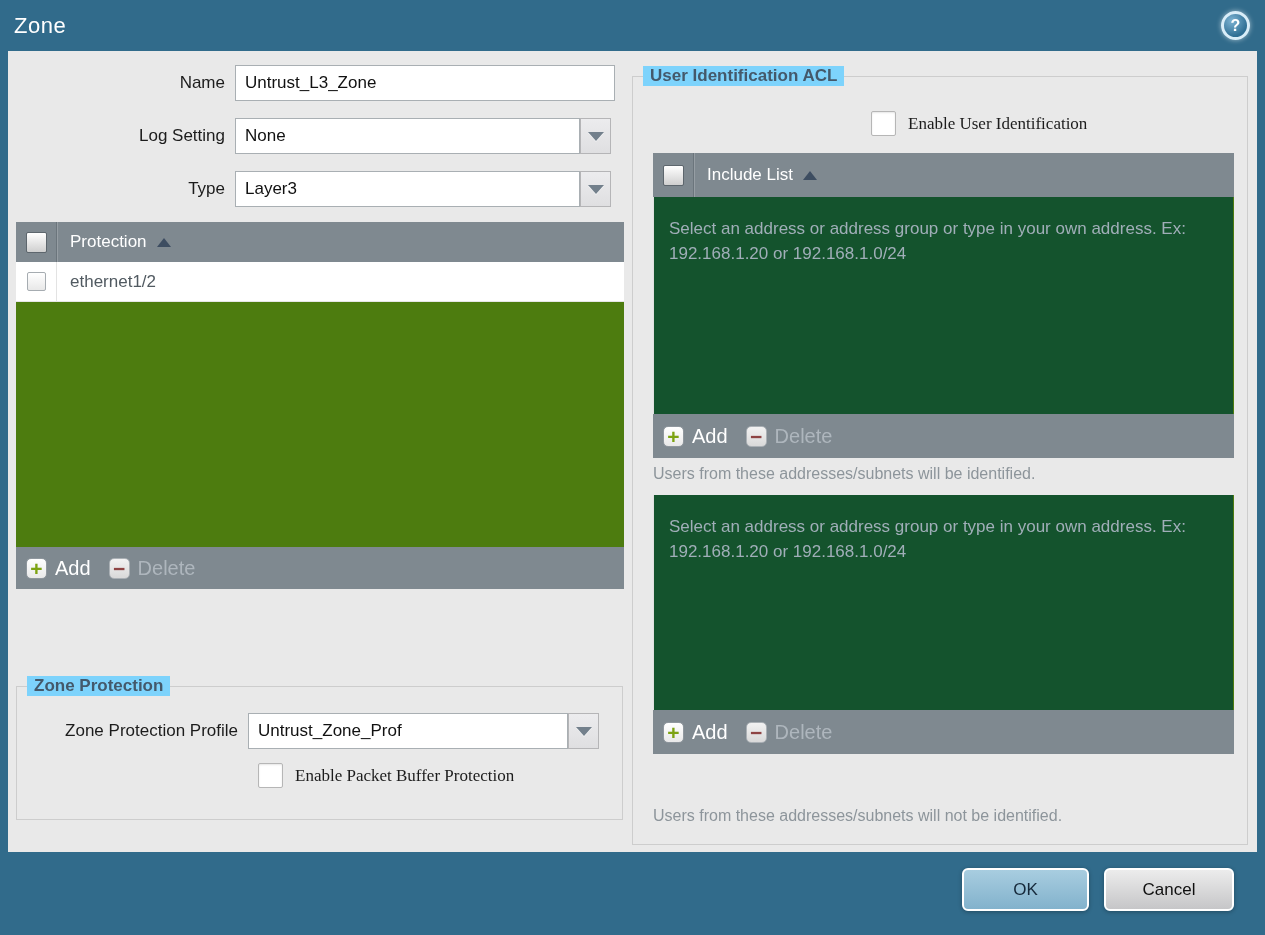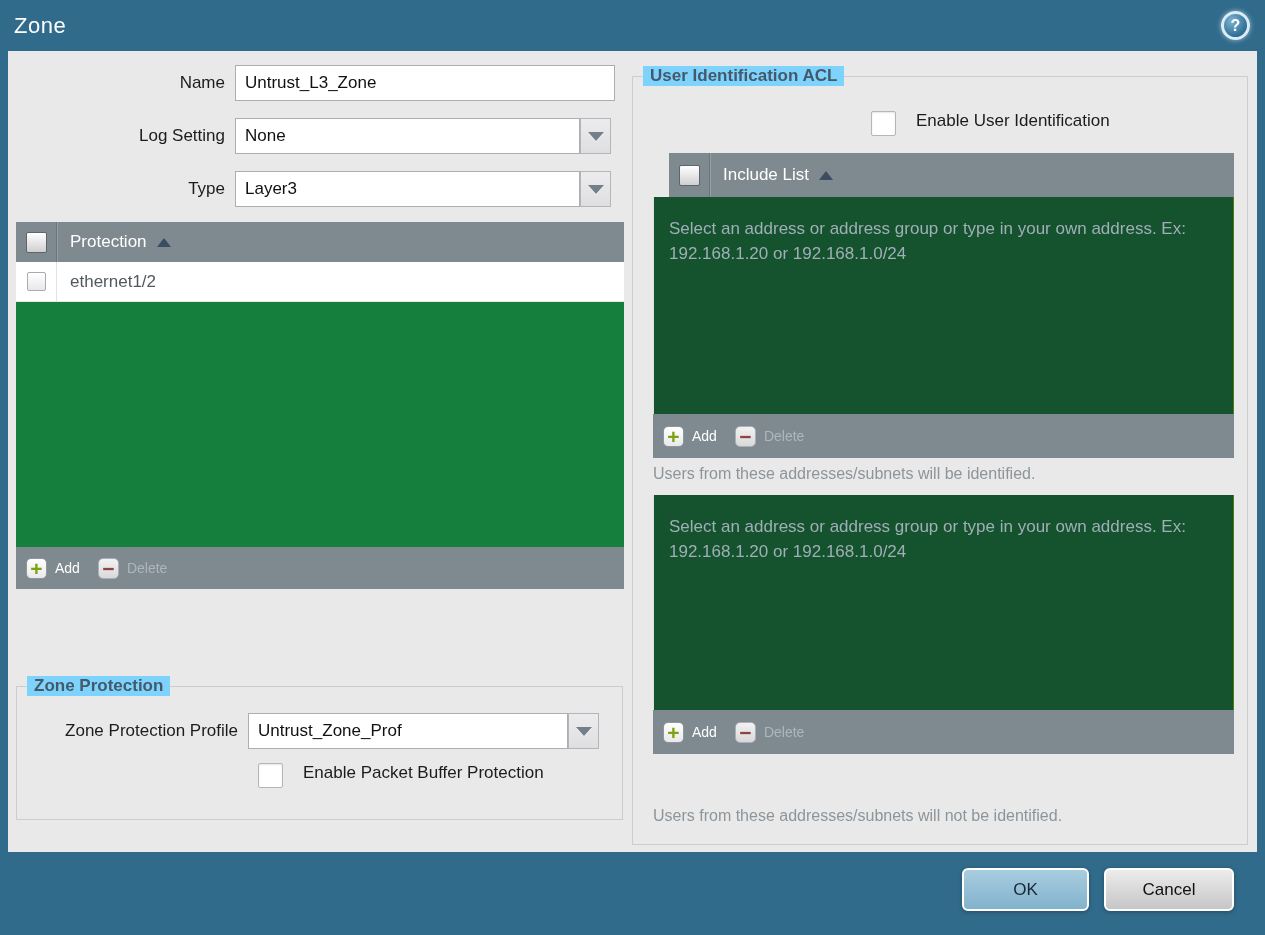--- a/index.html
+++ b/index.html
@@ -37,60 +37,60 @@
   
   .tbl-header, .tbl-footer { background:#7f8990; display:flex; align-items:center; }
   .hdr-cb-cell { width:41px; height:100%; display:flex; align-items:center; justify-content:center;
     border-right:1px solid #6b757c; box-shadow:1px 0 0 rgba(255,255,255,0.18); }
   .hdr-checkbox { width:21px; height:21px; background:linear-gradient(#ffffff,#cfcfcf); border:1px solid #5d666d;
     border-radius:2px; cursor:pointer; }
   .hdr-label { color:#ffffff; font-size:17px; margin-left:13px; }
   .sort-arrow { margin-left:10px; width:0; height:0; border-left:7px solid transparent; border-right:7px solid transparent;
     border-bottom:9px solid #3d4d61; }
   .action-group { display:flex; align-items:center; gap:8px; cursor:pointer; }
-  .action-label { font-size:14px; }
+  .action-label { font-size:20px; }
   .add .action-label { color:#ffffff; }
   .delete .action-label { color:#aeb6bd; }
   .icon-badge { width:21px; height:21px; border-radius:5px; display:flex; align-items:center; justify-content:center;
     font-weight:bold; line-height:1; }
   .add-badge { background:linear-gradient(#ffffff,#e9e9e9); border:1px solid #8f979e; color:#7da313; font-size:21px; }
   .del-badge { background:linear-gradient(#f2f2f2,#d9d9d9); border:1px solid #aab0b5; color:#8e4444; font-size:21px; }
 
   
   #interfaces-table { position:absolute; left:8px; top:171px; width:608px; }
   #interfaces-table .tbl-header { height:40px; }
-  #interfaces-table .tbl-body { height:285px; background:#15803d; }
+  #interfaces-table .tbl-body { height:285px; background:#4d7c0f; }
   .tbl-row { height:40px; background:#ffffff; border-bottom:1px solid #e6e6e6; display:flex; align-items:center; cursor:pointer; }
   .row-cb-cell { width:41px; height:100%; display:flex; align-items:center; justify-content:center; border-right:1px solid #e3e3e3; }
   .row-checkbox { width:19px; height:19px; background:linear-gradient(#ffffff,#e8e8e8); border:1px solid #a6acb1; border-radius:2px; cursor:pointer; }
   .row-text { margin-left:13px; font-size:17px; color:#515a61; }
   #interfaces-table .tbl-footer { height:42px; padding-left:10px; gap:18px; }
 
   
   .fieldset { position:absolute; border:1px solid #cdcdcd; }
   .legend { position:absolute; top:-11px; left:10px; background:#7dd3fc; padding:0 7px; font-weight:bold;
     font-size:17px; color:#44596b; white-space:nowrap; }
 
   #zp-fieldset { left:8px; top:635px; width:607px; height:134px; }
   #zp-row { position:absolute; left:0; top:26px; height:36px; display:flex; align-items:center; }
   .zp-label { width:231px; text-align:right; padding-right:10px; font-size:17px; color:#1c1c1c; }
   #zp-row .combo-value { width:320px; }
-  .check-row { position:absolute; display:flex; align-items:flex-start; gap:20px; }
+  .check-row { position:absolute; display:flex; align-items:center; gap:12px;font-family:Liberation Serif, serif; }
   #zp-check-row { left:241px; top:76px; }
   .checkbox-plain { width:25px; height:25px; background:#ffffff; border:1px solid #b6b6b6; border-radius:2px;
     box-shadow:inset 0 1px 2px rgba(0,0,0,0.10); cursor:pointer; }
   .check-label { font-size:17px; color:#1c1c1c; }
 
   #uid-fieldset { left:624px; top:25px; width:616px; height:769px; }
   #uid-check-row { left:238px; top:34px; }
 
   .acl-table { position:absolute; left:20px; width:581px; }
   #include-table { top:76px; }
   #exclude-table { top:418px; }
-  .acl-table .tbl-header { height:44px;margin-left:16px; }
+  .acl-table .tbl-header { height:44px; }
   .acl-body { background:#14532d; border-left:1px solid #e0e0e0; border-right:1px solid #4d7c0f; }
   #include-table .acl-body { height:217px; }
   #exclude-table .acl-body { height:215px; }
   .placeholder { padding:20px 14px 0 15px; font-size:17px; color:#a0aeb8; line-height:1.45; }
   .acl-table .tbl-footer { height:44px; padding-left:10px; gap:18px; }
   .note { position:absolute; left:20px; font-size:16px; color:#8d959b; }
   #note-include { top:388px; }
   #note-exclude { top:730px; }
 
   

